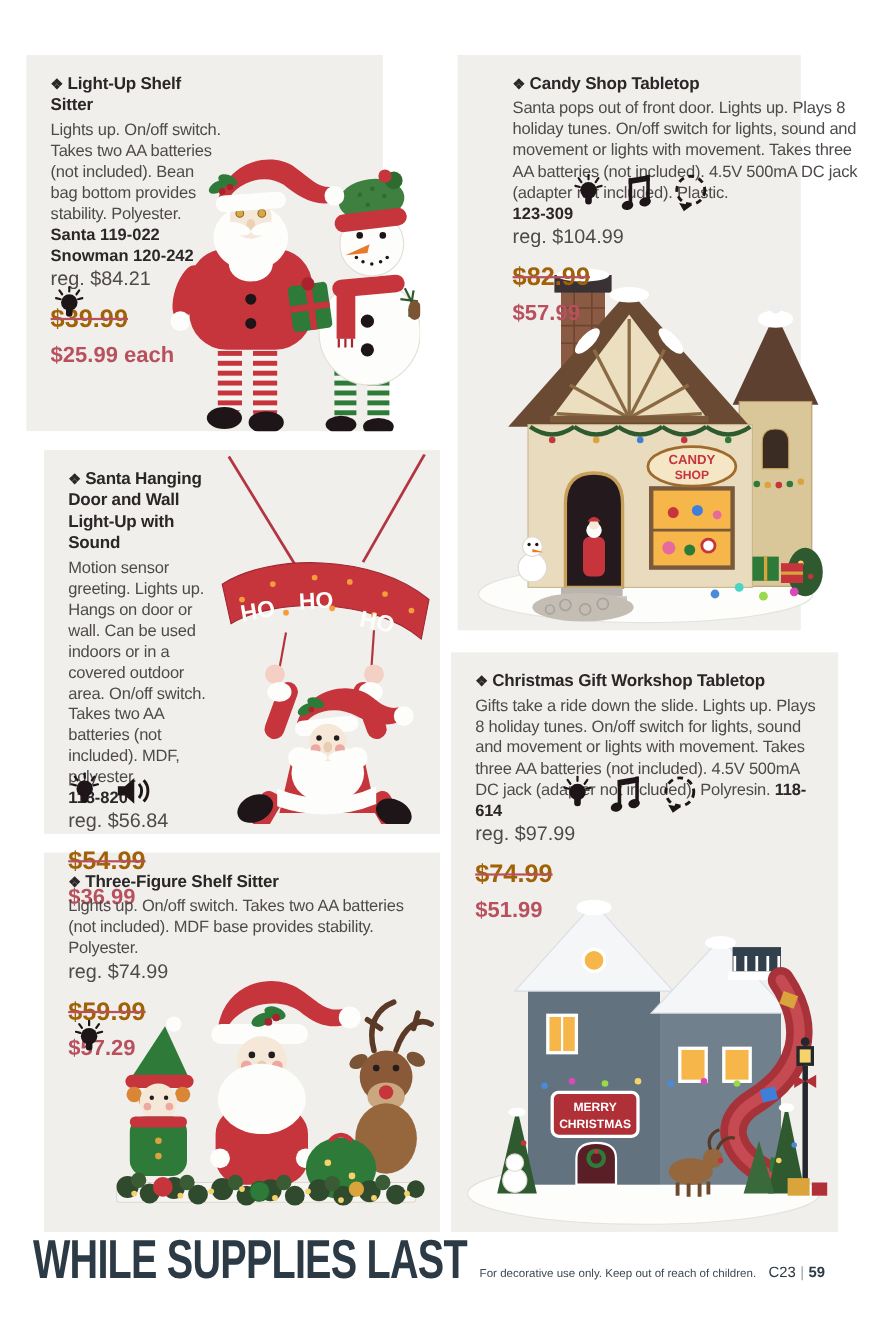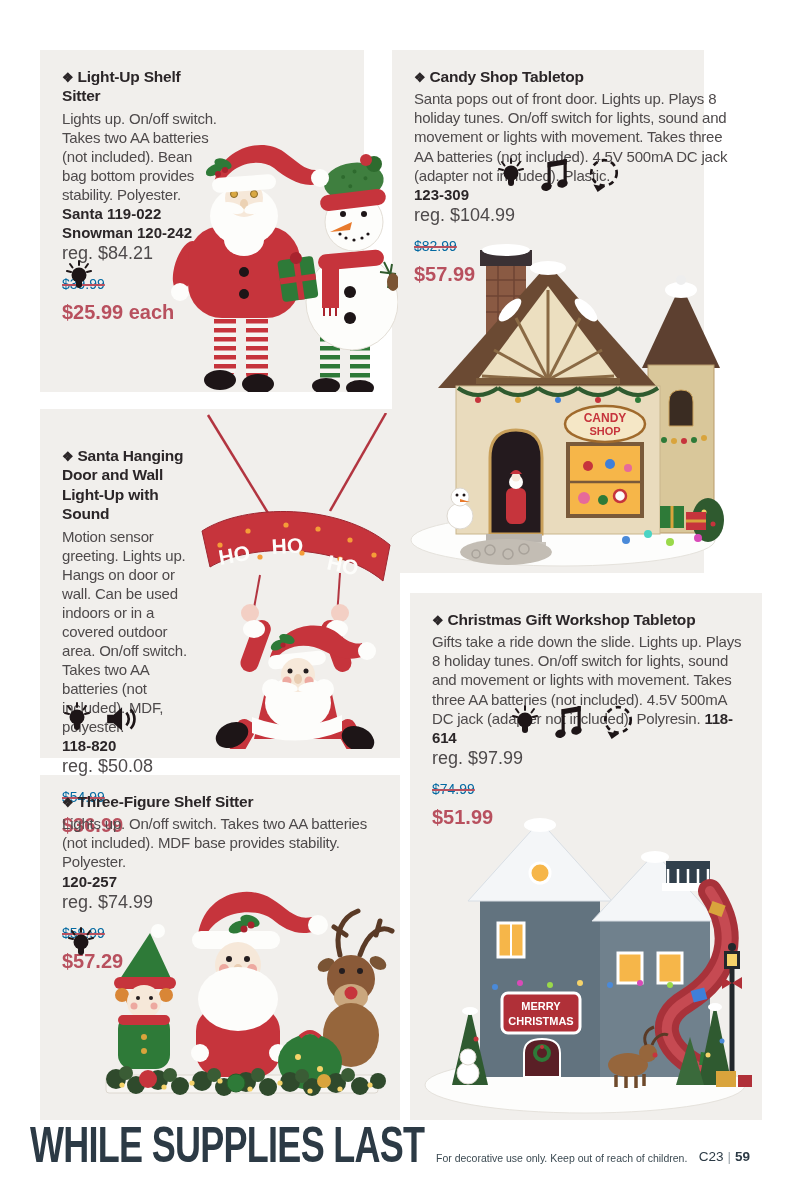--- a/index.html
+++ b/index.html
@@ -4,39 +4,39 @@
 <style>
   * { box-sizing: border-box; }
   html,body { margin:0; padding:0; }
   body {
     width:800px; height:1200px; position:relative; overflow:hidden;
     background:#ffffff;
     font-family:"Liberation Sans", sans-serif;
     color:#4e4a4b;
   }
   .card { position:absolute; background:#f1efec; }
-  #card1 { left:40px;  top:50px;  width:324px; height:342px; }
+  #card1 { left:24px;  top:50px;  width:324px; height:342px; }
   #card2 { left:40px;  top:409px; width:360px; height:349px; }
   #card3 { left:40px;  top:775px; width:360px; height:345px; }
-  #card4 { left:392px; top:50px;  width:312px; height:523px; }
+  #card4 { left:416px; top:50px;  width:312px; height:523px;padding-left:28px; }
   #card5 { left:410px; top:593px; width:352px; height:527px; }
 
   .content { position:relative; z-index:2; padding:17px 20px 0 22px; }
   .title { margin:0 0 3px 0; font-size:15.5px; line-height:1.25; font-weight:bold; color:#2b2628; letter-spacing:-0.2px; }
   .bullet { margin-right:4px; font-size:13px; }
   .desc  { margin:0; font-size:15px; line-height:1.27; letter-spacing:-0.2px; }
   .codes div, .code-line { font-size:15px; line-height:1.27; font-weight:bold; color:#2b2628; }
   .code-inline { font-weight:bold; color:#2b2628; }
   .reg { margin:1px 0 0 0; font-size:18px; }
-  .was { margin:12px 0 0 0; font-size:14px; font-weight:normal; color:#0369a1;
+  .was { margin:12px 0 0 0; font-size:23px; font-weight:bold; color:#a16207;
          text-decoration:line-through; text-decoration-color:#b8505e; text-decoration-thickness:2px; }
   .sale { margin:9px 0 0 0; font-size:20px; font-weight:bold; color:#b8505e; }
 
   .text-narrow  { width:198px; }
-  .text-slim    { width:172px;margin-top:20px; }
+  .text-slim    { width:172px; }
 
   .iconrow { position:absolute; z-index:3; display:flex; align-items:center; gap:15px; }
   #card1 .iconrow { left:26px;  top:210px; }
   #card2 .iconrow { left:24px;  top:293px; }
   #card3 .iconrow { left:28px;  top:152px; }
   #card4 .iconrow { left:106px; top:106px; }
   #card5 .iconrow { left:102px; top:110px; }
 
   .photo { position:absolute; z-index:1; }
   #card1 .photo { left:122px; top:44px; }
@@ -176,21 +176,21 @@
     <circle cx="56" cy="80" r="3" fill="#a8232e"></circle>
       <circle cx="63" cy="76" r="3" fill="#a8232e"></circle>
   </svg>
 </div>
 
 <div class="card" id="card2">
   <div class="content text-slim">
     <h3 class="title"><span class="bullet">❖</span><span>Santa Hanging Door and Wall Light-Up with Sound</span></h3>
     <p class="desc">Motion sensor greeting. Lights up. Hangs on door or wall. Can be used indoors or in a covered outdoor area. On/off switch. Takes two AA batteries (not included). MDF, polyester.</p>
     <div class="code-line">118-820</div>
-    <p class="reg">reg. $50.08</p>
+    <p class="reg">reg. $56.84</p>
     <p class="was">$54.99</p>
     <p class="sale">$36.99</p>
   </div>
   <div class="iconrow">
     <svg width="26" height="34" viewBox="0 0 26 34">
         <g stroke="#1d1517" stroke-width="2" stroke-linecap="round">
           <line x1="13" y1="1" x2="13" y2="5"></line>
           <line x1="4" y1="4" x2="6.5" y2="7.5"></line>
           <line x1="22" y1="4" x2="19.5" y2="7.5"></line>
           <line x1="1" y1="11" x2="5" y2="12"></line>
@@ -272,21 +272,20 @@
         <ellipse cx="98" cy="274" rx="10" ry="4.5" transform="rotate(14 98 274)"></ellipse>
         <ellipse cx="118" cy="274" rx="10" ry="4.5" transform="rotate(-14 118 274)"></ellipse>
       </g>
   </svg>
 </div>
 
 <div class="card" id="card3">
   <div class="content">
     <h3 class="title"><span class="bullet">❖</span><span>Three-Figure Shelf Sitter</span></h3>
     <p class="desc" style="width:320px">Lights up. On/off switch. Takes two AA batteries (not included). MDF base provides stability. Polyester.</p>
-    <div class="code-line">120-257</div>
     <p class="reg">reg. $74.99</p>
     <p class="was">$59.99</p>
     <p class="sale">$57.29</p>
   </div>
   <div class="iconrow">
     <svg width="26" height="34" viewBox="0 0 26 34">
         <g stroke="#1d1517" stroke-width="2" stroke-linecap="round">
           <line x1="13" y1="1" x2="13" y2="5"></line>
           <line x1="4" y1="4" x2="6.5" y2="7.5"></line>
           <line x1="22" y1="4" x2="19.5" y2="7.5"></line>

